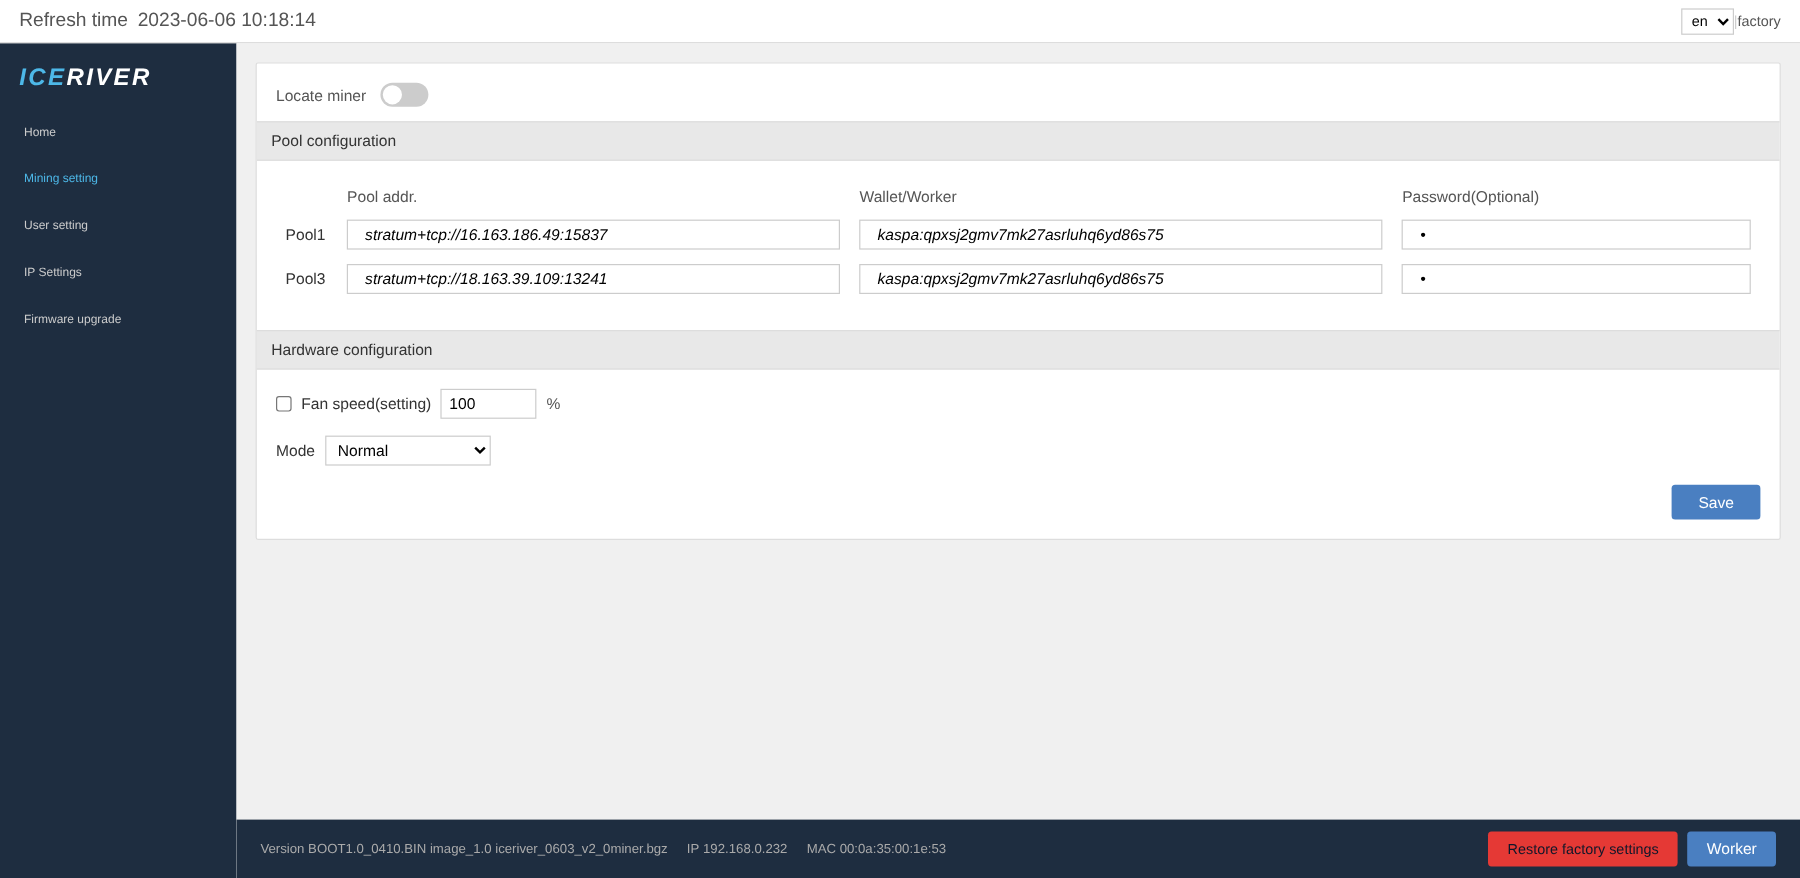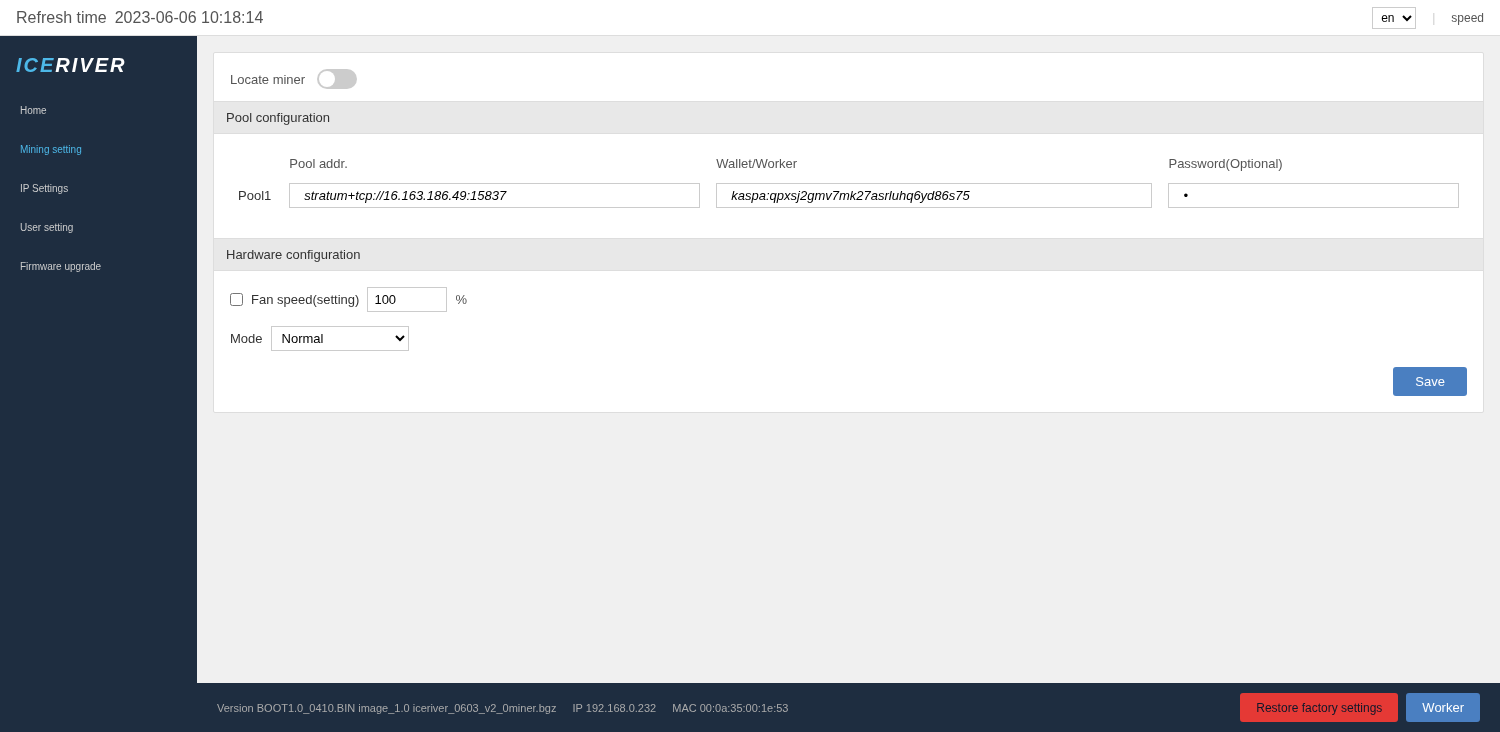--- a/index.html
+++ b/index.html
@@ -2,21 +2,21 @@
 <html><head>
   <meta charset="utf-8">
   <style>
     * { box-sizing: border-box; margin: 0; padding: 0; }
     body { font-family: Arial, sans-serif; font-size: 13px; background: #f0f0f0; display: flex; flex-direction: column; height: 732px; overflow: hidden; }
 
     
     .app-wrapper { display: flex; flex-direction: column; height: 100%; }
     .top-bar { background: #fff; border-bottom: 1px solid #ddd; padding: 6px 16px; display: flex; align-items: center; justify-content: space-between; min-height: 36px; }
     .top-bar-left { display: flex; align-items: center; gap: 8px; color: #555; font-size: 16px; }
-    .top-bar-right { display: flex; align-items: center; gap: 16px; font-size: 12px; }
+    .top-bar-right { display: flex; align-items: center; gap: 0; font-size: 12px; }
     .main-layout { display: flex; flex: 1; overflow: hidden; }
 
     
     .sidebar { width: 197px; background: #1e2d40; display: flex; flex-direction: column; flex-shrink: 0; }
     .sidebar-logo { padding: 18px 16px 14px; }
     .sidebar-logo .logo-text { color: #fff; font-size: 20px; font-weight: bold; letter-spacing: 2px; font-style: italic; }
     .sidebar-logo .logo-text span { color: #4db8e8; }
     .sidebar-nav { display: flex; flex-direction: column; }
     .sidebar-item { padding: 14px 20px; color: #ccc; cursor: pointer; font-size: 10px; }
     .sidebar-item.active { color: #4db8e8; }
@@ -90,37 +90,37 @@
     <div class="top-bar-left">
       <span>Refresh time</span>
       <span>2023-06-06 10:18:14</span>
     </div>
     <div class="top-bar-right">
       <select class="lang-select">
         <option>en</option>
         <option>zh</option>
       </select>
       <span class="separator">|</span>
-      <a class="logout-link">speed</a>
+      <a class="logout-link">factory</a>
     </div>
   </div>
 
   <div class="main-layout">
 
     <div class="sidebar">
       <div class="sidebar-logo">
         <div class="logo-text">
           <span style="color:#4db8e8;">ICE</span><span style="color:#fff;">RIVER</span>
         </div>
       </div>
       <nav class="sidebar-nav">
         <div class="sidebar-item">Home</div>
         <div class="sidebar-item active">Mining setting</div>
+        <div class="sidebar-item">User setting</div>
         <div class="sidebar-item">IP Settings</div>
-        <div class="sidebar-item">User setting</div>
         <div class="sidebar-item">Firmware upgrade</div>
       </nav>
     </div>
 
     <div class="content-area">
       <div class="main-content">
 
         <div class="card">
 
           <div class="locate-miner-row">
@@ -142,20 +142,26 @@
                 <th class="password-col">Password(Optional)</th>
               </tr>
             </thead>
             <tbody>
               <tr>
                 <td>Pool1</td>
                 <td><input class="pool-input" type="text" value="stratum+tcp://16.163.186.49:15837" style=""></td>
                 <td><input class="pool-input" type="text" value="kaspa:qpxsj2gmv7mk27asrluhq6yd86s75" style=""></td>
                 <td><input class="pool-input" type="password" value="x" style=""></td>
               </tr>
+              <tr>
+                <td>Pool3</td>
+                <td><input class="pool-input" type="text" value="stratum+tcp://18.163.39.109:13241" style=""></td>
+                <td><input class="pool-input" type="text" value="kaspa:qpxsj2gmv7mk27asrluhq6yd86s75" style=""></td>
+                <td><input class="pool-input" type="password" value="x" style=""></td>
+              </tr>
             </tbody>
           </table>
 
           <div class="section-header" style="margin-top: 24px;">Hardware configuration</div>
 
           <div class="hw-config-row">
             <input type="checkbox" style="">
             <span class="hw-label">Fan speed(setting)</span>
             <input class="hw-input" type="text" value="100" style="">
             <span class="hw-unit">%</span>

